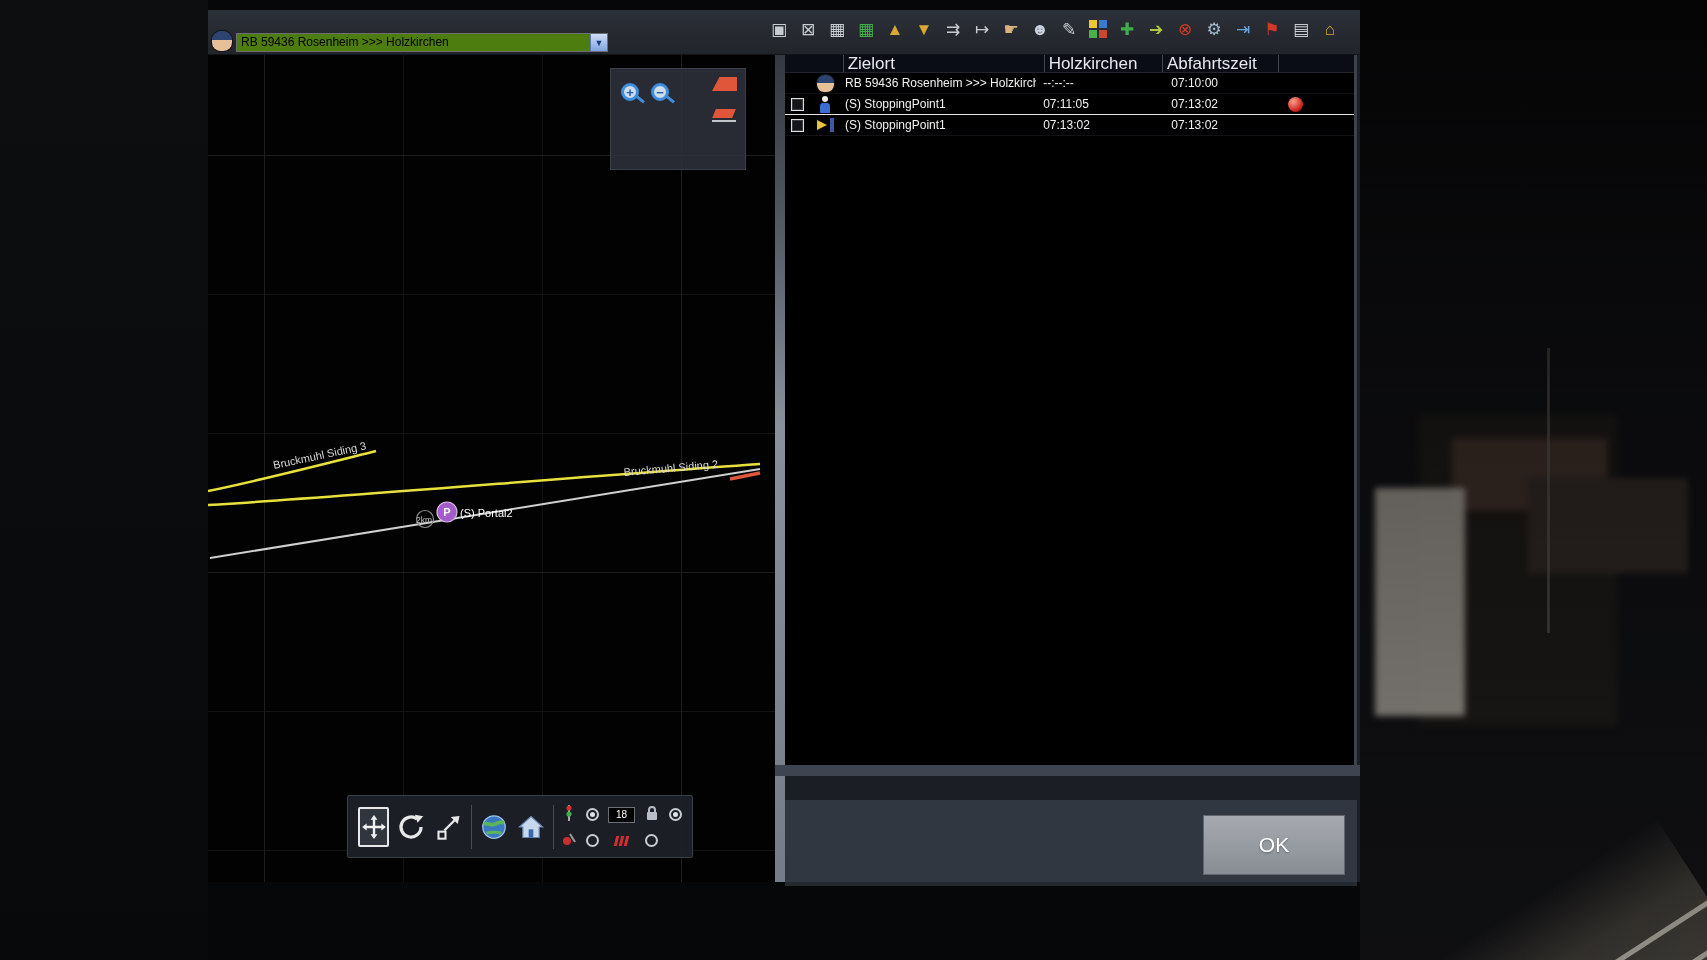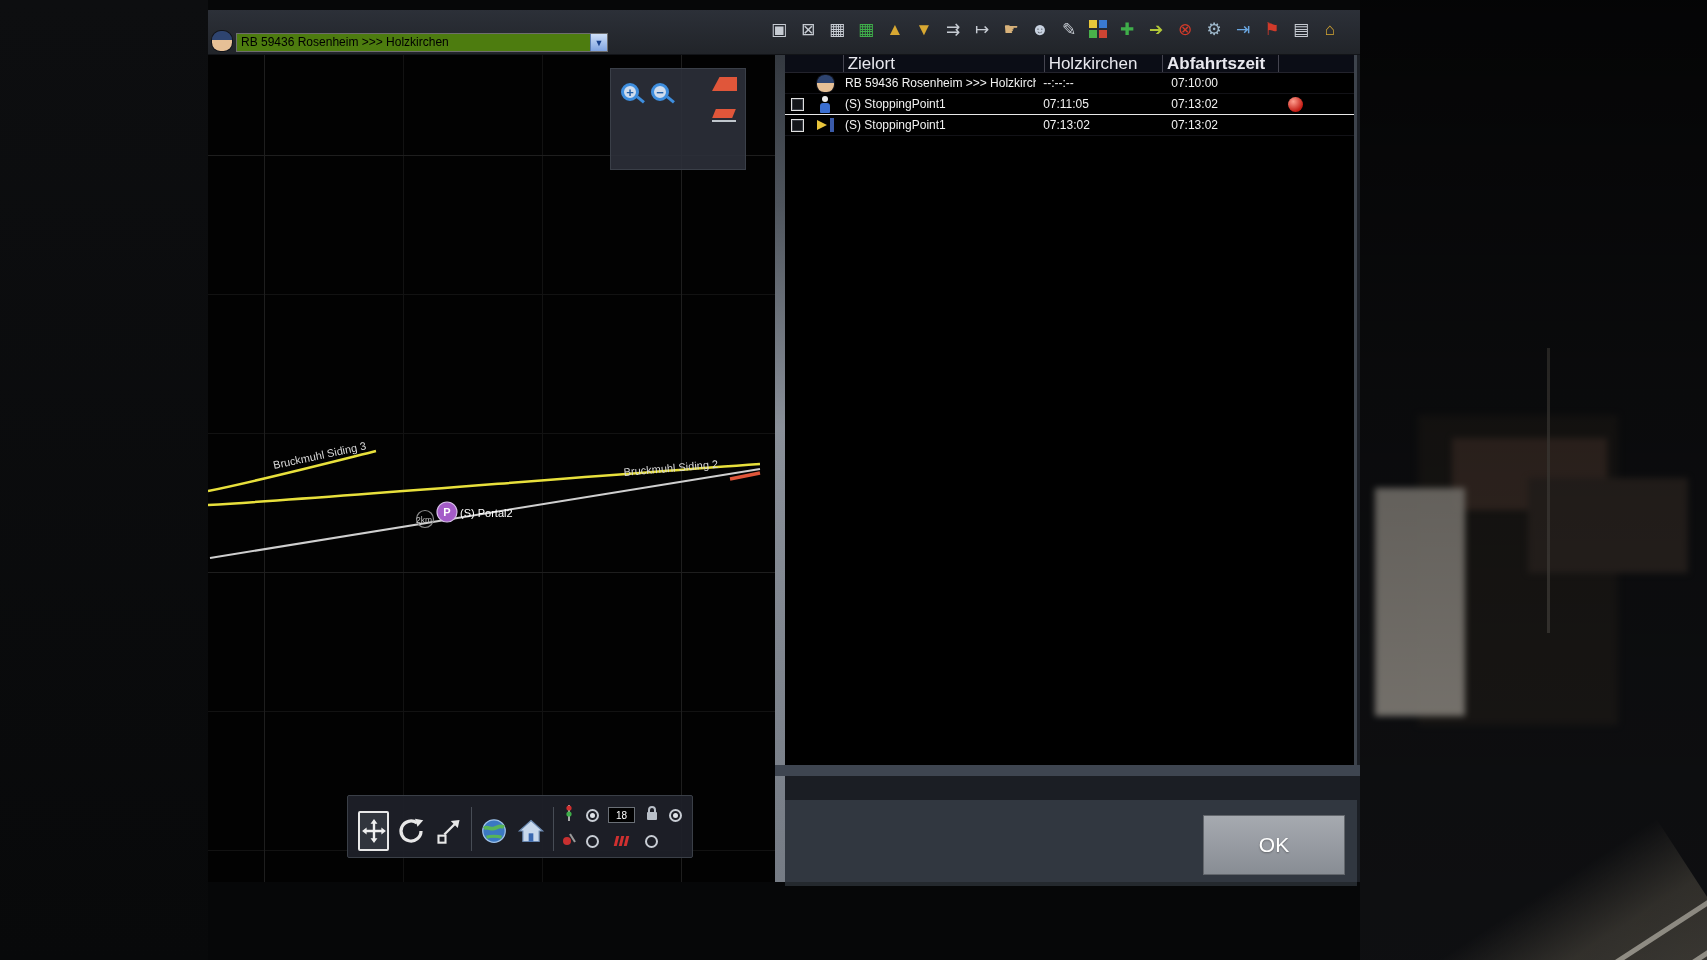--- a/index.html
+++ b/index.html
@@ -79,39 +79,39 @@
   .red-marker1 { position:absolute; right:8px; top:8px; width:25px; height:14px;
                  background:var(--track-red); clip-path:polygon(0 100%,30% 0,100% 0,100% 100%); }
   .red-marker2 { position:absolute; right:9px; top:40px; width:24px; padding-bottom:2px;
                  border-bottom:2px solid #c0c6cc; }
   .red-marker2::before { content:""; display:block; width:20px; height:9px; margin-left:2px;
                  background:var(--track-red); transform:skewX(-22deg); }
 
   
   .map-toolbar { position:absolute; left:139px; top:740px; width:346px; height:63px;
                  background:rgba(30,33,41,.92); border:1px solid #3a3f47; border-radius:2px;
-                 display:flex; align-items:flex-end; gap:7px; padding:6px 10px; }
+                 display:flex; align-items:center; gap:7px; padding:6px 10px; }
   .mtb { width:40px; height:40px; background:transparent; border:none; display:flex;
          align-items:center; justify-content:center; padding:0; }
   .mtb.pan { background:#31353d; border:2px solid #e8e8e8; border-radius:2px; }
   .vdiv { width:1px; height:44px; background:#474c55; }
   .mini-grid { display:grid; grid-template-columns:repeat(5,auto); gap:4px 9px; align-items:center; justify-items:center; }
   .radio { width:13px; height:13px; border:2px solid #c8cdd4; border-radius:50%; position:relative; display:block; }
   .radio.on::after { content:""; position:absolute; inset:2px; background:#dfe3e8; border-radius:50%; }
   .snapbox { width:27px; height:16px; background:#000; border:1px solid #6a6f76; color:#fff;
              font-size:10px; display:flex; align-items:center; justify-content:center; }
   .redmarks { display:flex; gap:2px; }
   .redmarks b { width:3px; height:10px; background:#d03030; transform:skewX(-14deg); display:block; }
 
   
   .list { left:785px; top:55px; width:572px; height:710px; background:#000; border-right:3px solid #3d434c; }
   .thead { display:flex; height:18px; background:#0b0d16; border-bottom:1px solid #23232c;
            color:#e8e8ee; font-size:17px; }
   .hcell { height:100%; display:flex; align-items:center; padding-left:4px; }
-  .h0 { width:58px; } .h1 { width:202px; } .h2 { width:119px; } .h3 { width:117px;font-weight:bold; } .h4 { width:76px; }
+  .h0 { width:58px; } .h1 { width:202px; } .h2 { width:119px; } .h3 { width:117px; } .h4 { width:76px; }
   .h1,.h2,.h3,.h4 { border-left:1px solid #44444f; }
 
   .trow { display:flex; height:21px; align-items:center; color:#f2f2f2; font-size:12px;
           border-bottom:1px solid #121217; }
   .trow.selected { border-bottom:1px solid var(--selection-white); }
   .cell { height:100%; display:flex; align-items:center; overflow:hidden; }
   .c-check { width:25px; justify-content:center; } .c-icon { width:33px; justify-content:center; }
   .c-dest { width:202px; padding-left:4px; white-space:nowrap; }
   .c-ank  { width:119px; padding-left:7px; } .c-abf { width:117px; padding-left:4px;margin-left:16px; }
   .c-status { width:76px; padding-left:8px; }

